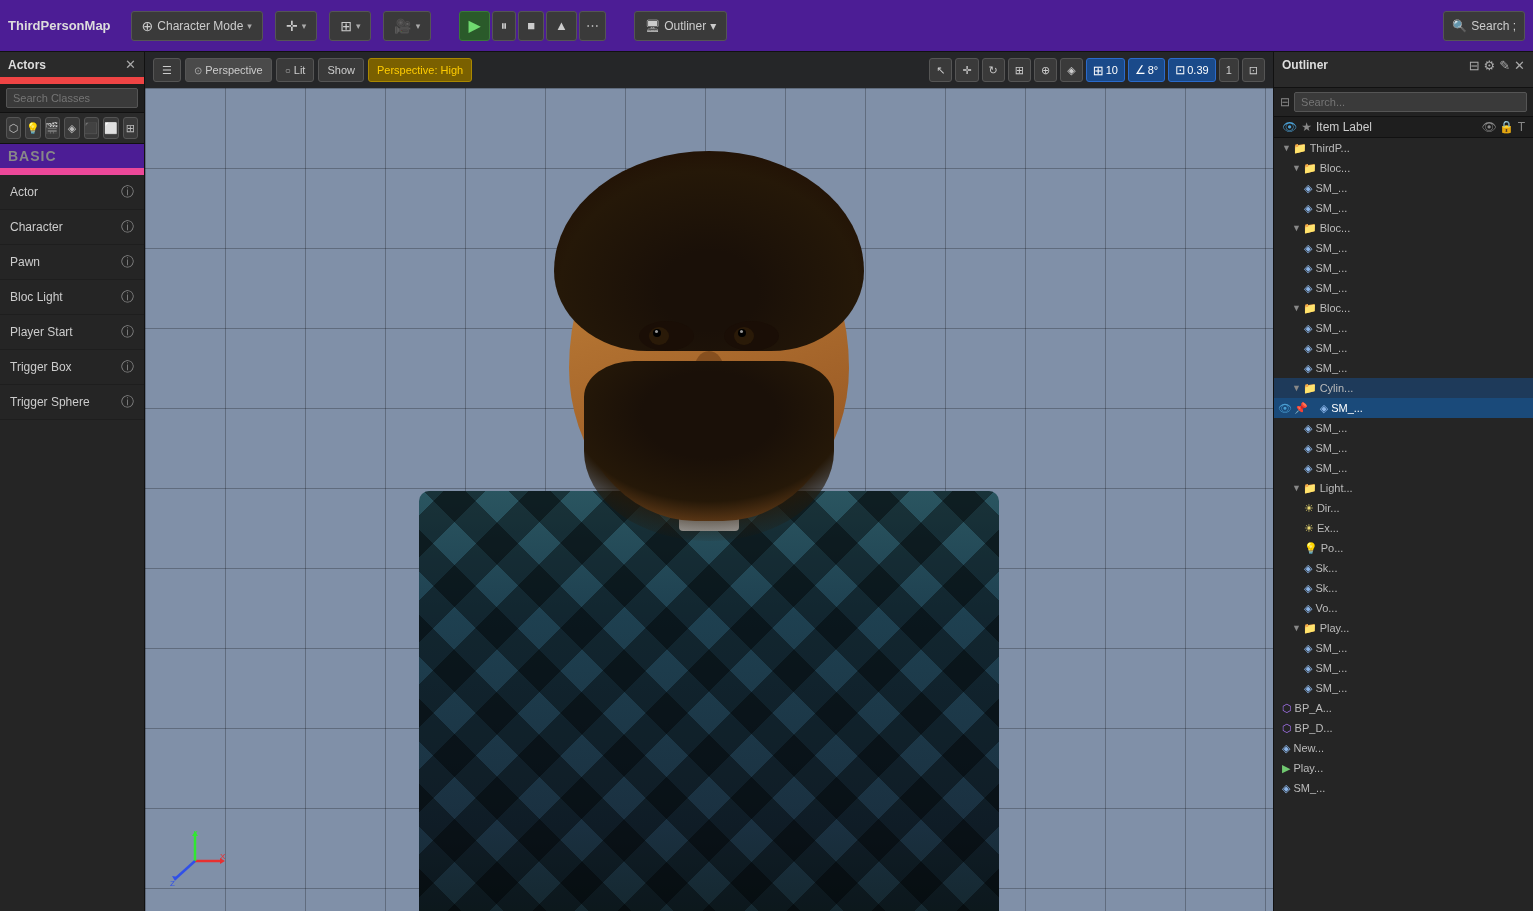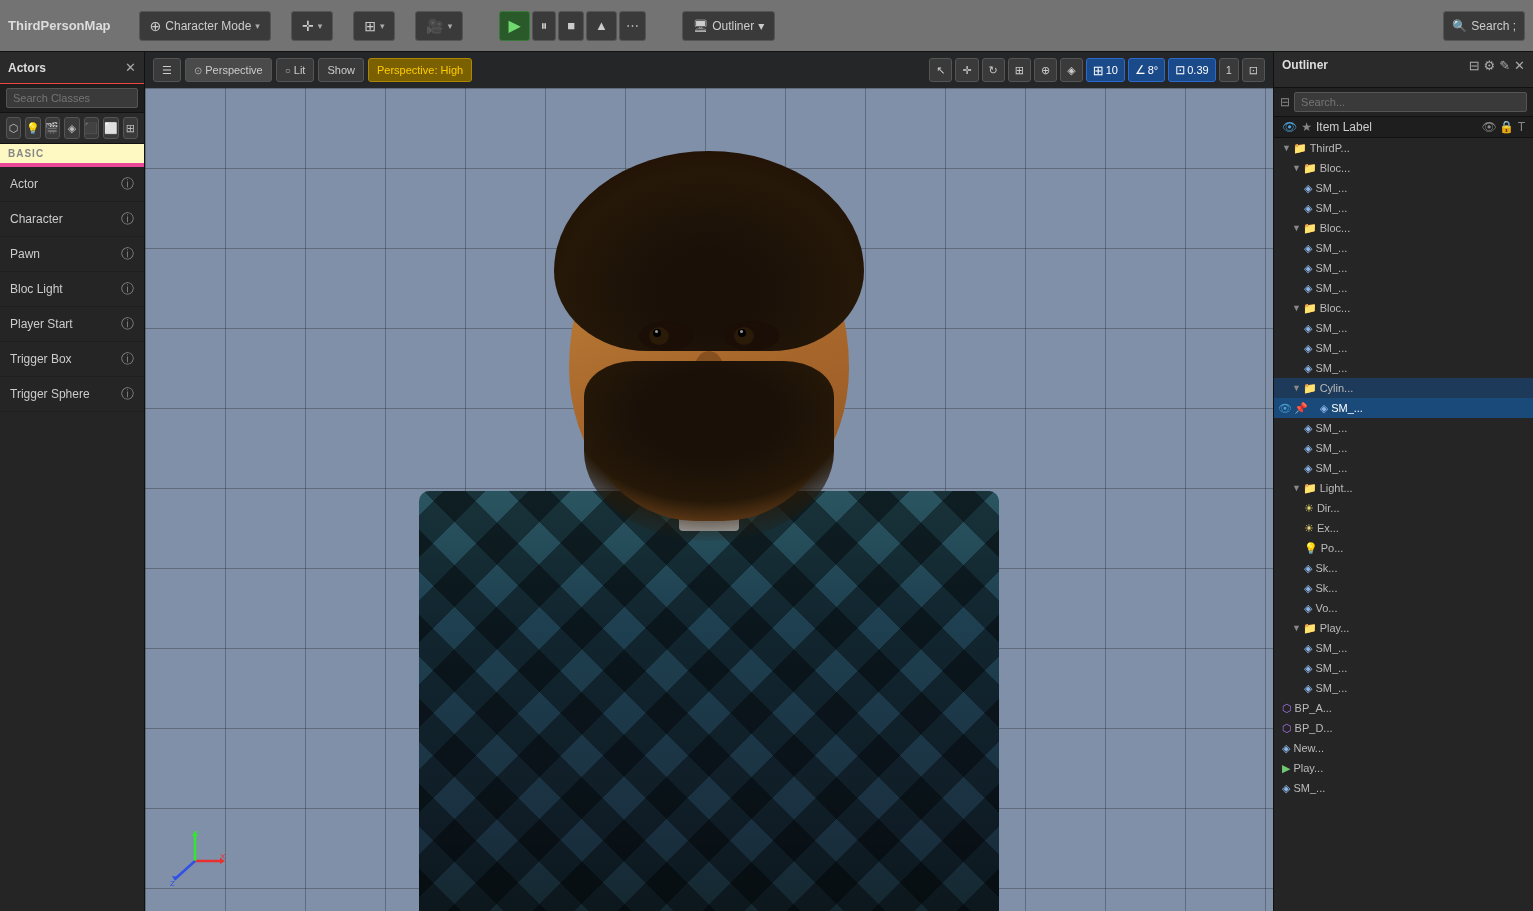--- a/index.html
+++ b/index.html
@@ -11,26 +11,26 @@
       font-size: 12px;
       color: #ccc;
       overflow: hidden;
       display: flex;
       flex-direction: column;
     }
 
     
     .top-toolbar {
       height: 52px;
-      background: #737373;
+      background: #4c1d95;
       border-bottom: 1px solid #111;
       display: flex;
       align-items: center;
       padding: 0 8px;
-      gap: 20px;
+      gap: 12px;
       flex-shrink: 0;
     }
     .app-title {
       color: #ddd;
       font-size: 13px;
       font-weight: bold;
       margin-right: 8px;
     }
     .toolbar-btn {
       background: #3a3a3a;
@@ -133,21 +133,21 @@
       display: flex;
       flex-direction: column;
       flex-shrink: 0;
     }
     .panel-header {
       display: flex;
       align-items: center;
       justify-content: space-between;
       padding: 6px 8px;
       background: #2a2a2a;
-      border-bottom: 1px solid #ef4444;
+      border-bottom: 7px solid #ef4444;
       height: 32px;
     }
     .panel-title {
       color: #ddd;
       font-size: 12px;
       font-weight: bold;
     }
     .panel-close {
       color: #aaa;
       cursor: pointer;
@@ -181,25 +181,25 @@
       background: #3a3a3a;
       border: 1px solid #555;
       border-radius: 3px;
       display: flex; align-items: center; justify-content: center;
       font-size: 11px;
       cursor: pointer;
       color: #bbb;
     }
     .section-label {
       padding: 4px 8px;
-      font-size: 10px;
+      font-size: 14px;
       font-weight: bold;
       color: #888;
-      background: #fef9c3;
-      border-bottom: 4px solid #ec4899;
+      background: #4c1d95;
+      border-bottom: 7px solid #ec4899;
       letter-spacing: 1px;
     }
     .actor-item {
       display: flex;
       align-items: center;
       justify-content: space-between;
       padding: 8px 10px;
       border-bottom: 1px solid #1e1e1e;
       cursor: pointer;
       color: #ccc;

